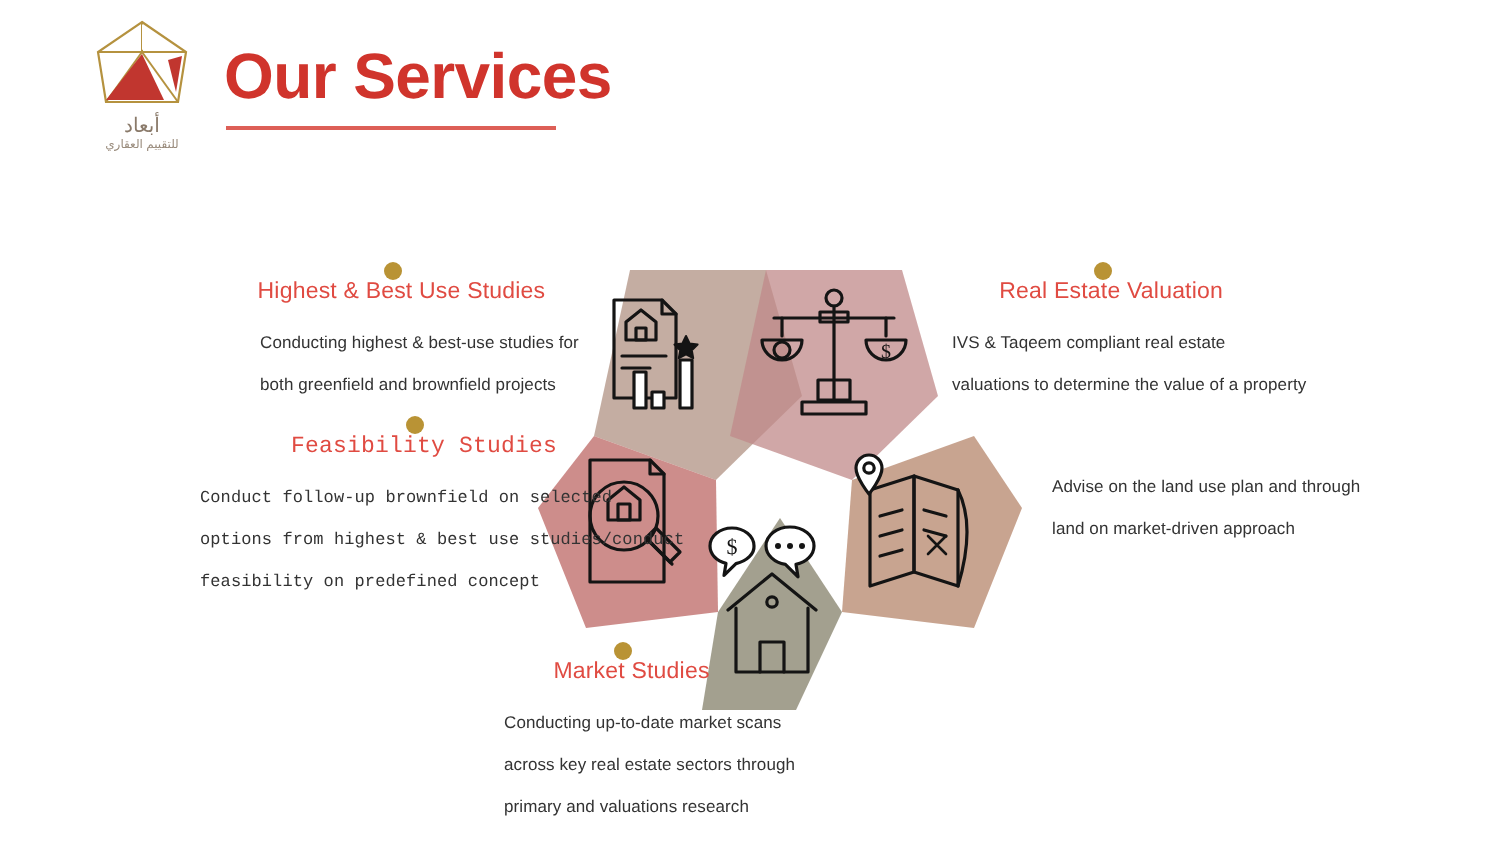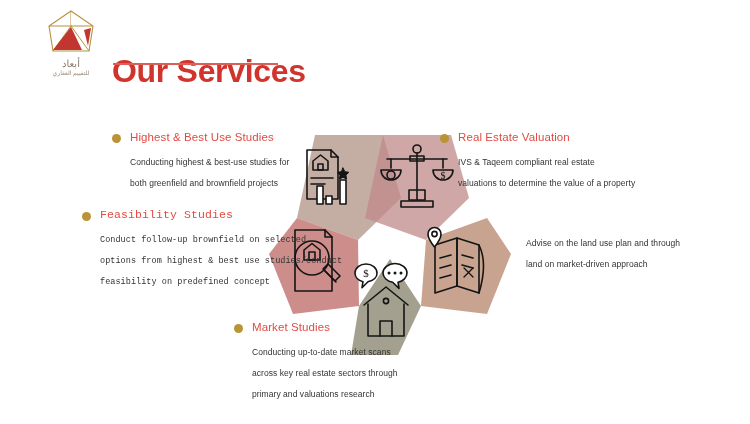--- a/index.html
+++ b/index.html
@@ -50,21 +50,20 @@
     direction: rtl;
   }
   #page-title {
     position: absolute;
     left: 112px;
     top: 20px;
     font-size: 32px;
     font-weight: bold;
     color: #D0342C;
     letter-spacing: -0.3px;
-    margin-top: 33px;
   }
   #title-rule {
     position: absolute;
     left: 113px;
     top: 63px;
     width: 165px;
     height: 2px;
     background: #DD5F57;
   }
 
@@ -77,22 +76,23 @@
     height: 240px;
   }
   #cluster svg { display: block; }
 
   
   .service {
     position: absolute;
   }
   .svc-head {
     display: flex;
-    align-items: flex-end;
+    align-items: center;
     margin-bottom: 9px;
+    flex-direction: column;
   }
   .bullet {
     width: 9px;
     height: 9px;
     border-radius: 50%;
     background: #B99335;
     margin-right: 9px;
     flex: 0 0 auto;
   }
   .svc-title {
@@ -106,21 +106,21 @@
   }
   .svc-line {
     font-size: 8.5px;
     color: #333333;
     line-height: 21px;
     white-space: nowrap;
     letter-spacing: 0.05px;
   }
 
   #svc-hbu      { left: 112px; top: 131px; }
-  #svc-rev      { left: 440px; top: 131px; }
+  #svc-rev      { left: 458px; top: 131px; }
   #svc-feas     { left:  82px; top: 208px; font-family: Liberation Mono, monospace; }
   #svc-land     { left: 508px; top: 233px; }
   #svc-market   { left: 234px; top: 321px; }
 </style>
 </head>
 <body>
 
 <div id="header">
 
   <div id="logo-block">

